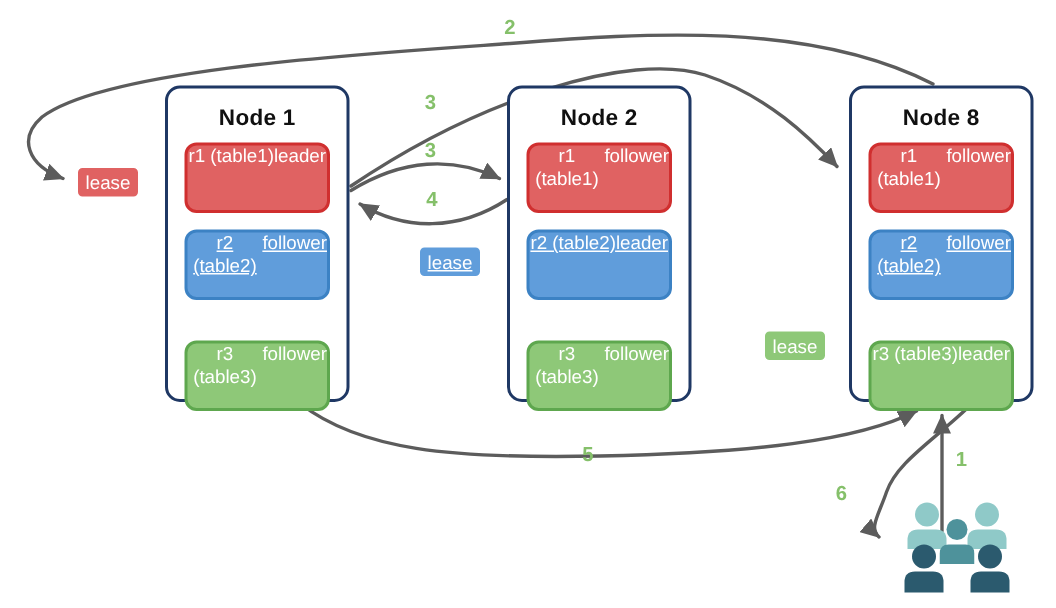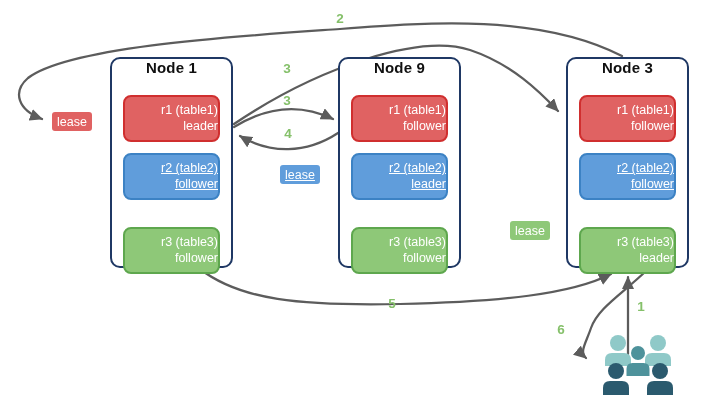--- a/index.html
+++ b/index.html
@@ -4,25 +4,25 @@
 <style>
   html,body{margin:0;padding:0;background:#ffffff;}
   body{font-family:"Liberation Sans", sans-serif;}
   .stage{position:relative;width:704px;height:405px;background:#fff;overflow:hidden;}
   .arrows-layer{position:absolute;left:0;top:0;z-index:1;}
   .arrow-path{fill:none;stroke:var(--arrow,#5c5c5c);stroke-width:2.25;stroke-linecap:round;}
 
   .node{position:absolute;top:57px;width:123px;height:211px;background:#fff;
         border:2px solid var(--node-border,#1f3864);border-radius:10px;
         box-sizing:border-box;z-index:2;}
-  .node-title{text-align:center;font-weight:bold;font-size:15px;
+  .node-title{text-align:center;margin-top:11px;font-weight:bold;font-size:15px;
         color:var(--title-color,#101010);letter-spacing:.2px;}
   .replica{position:absolute;left:11px;width:97px;height:47px;border-radius:8px;
         border:2px solid;box-sizing:border-box;color:#fff;display:flex;
-        flex-direction:column;align-items:flex-end;justify-content:center;
+        flex-direction:row;align-items:flex-start;justify-content:center;
         font-size:12.5px;line-height:1.22;text-align:center;}
   .row0{top:36px}.row1{top:94px}.row2{top:168px}
 
   .c-red{background:var(--red-fill,#e06262);border-color:var(--red-border,#d02f2f);}
   .c-blue{background:var(--blue-fill,#609ddb);border-color:var(--blue-border,#3c82c4);text-decoration:underline;}
   .c-green{background:var(--green-fill,#8ec878);border-color:var(--green-border,#5ea74e);}
 
   .lease{position:absolute;width:44px;height:23px;border-radius:5px;border:2px solid;
         box-sizing:border-box;color:#fff;font-size:12.5px;display:flex;align-items:center;
         justify-content:center;z-index:3;}
@@ -65,37 +65,37 @@
       <span>r2 (table2)</span>
       <span>follower</span>
     </div>
     <div class="replica row2 c-green">
       <span>r3 (table3)</span>
       <span>follower</span>
     </div>
   </div>
 
   <div class="node" style="left:338px">
-    <div class="node-title">Node 9</div>
+    <div class="node-title">Node 2</div>
     <div class="replica row0 c-red">
       <span>r1 (table1)</span>
       <span>follower</span>
     </div>
     <div class="replica row1 c-blue">
       <span>r2 (table2)</span>
       <span>leader</span>
     </div>
     <div class="replica row2 c-green">
       <span>r3 (table3)</span>
       <span>follower</span>
     </div>
   </div>
 
   <div class="node" style="left:566px">
-    <div class="node-title">Node 3</div>
+    <div class="node-title">Node 8</div>
     <div class="replica row0 c-red">
       <span>r1 (table1)</span>
       <span>follower</span>
     </div>
     <div class="replica row1 c-blue">
       <span>r2 (table2)</span>
       <span>follower</span>
     </div>
     <div class="replica row2 c-green">
       <span>r3 (table3)</span>

